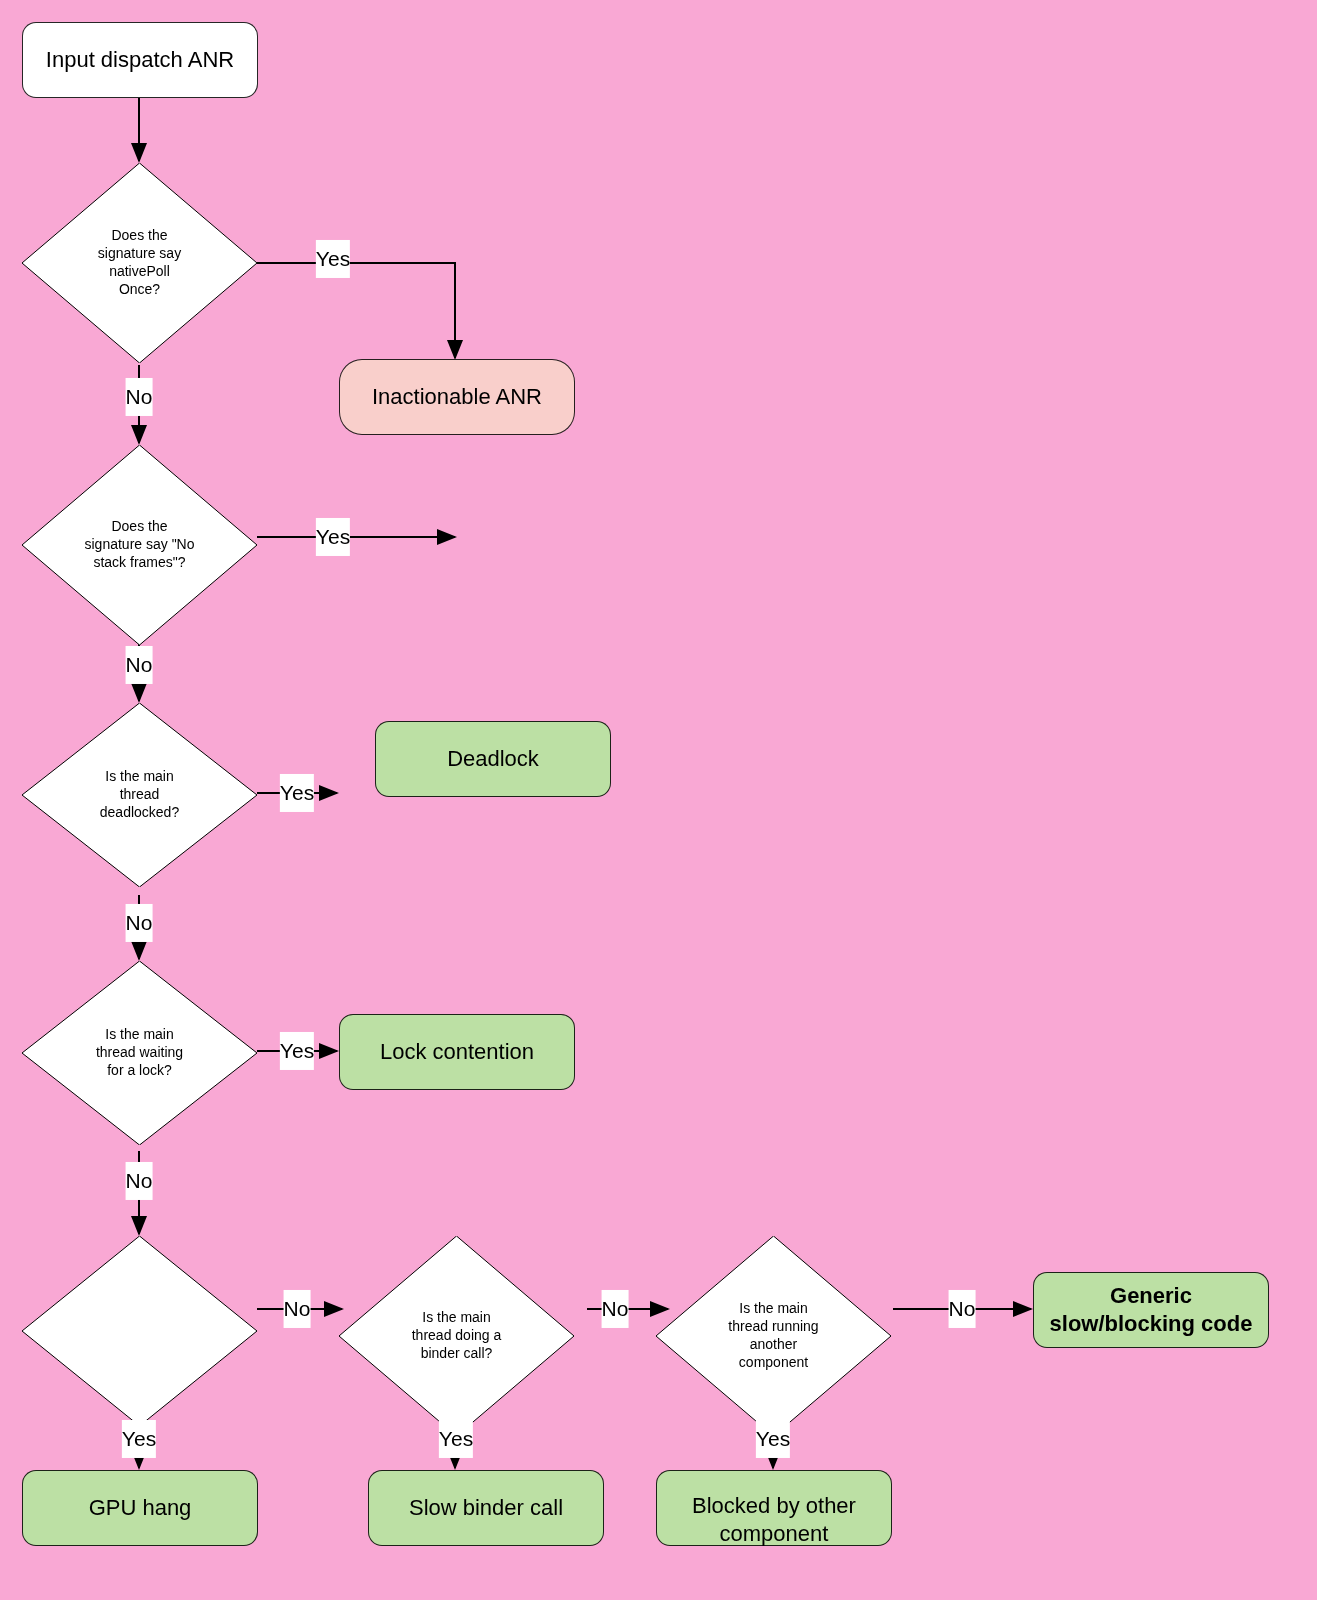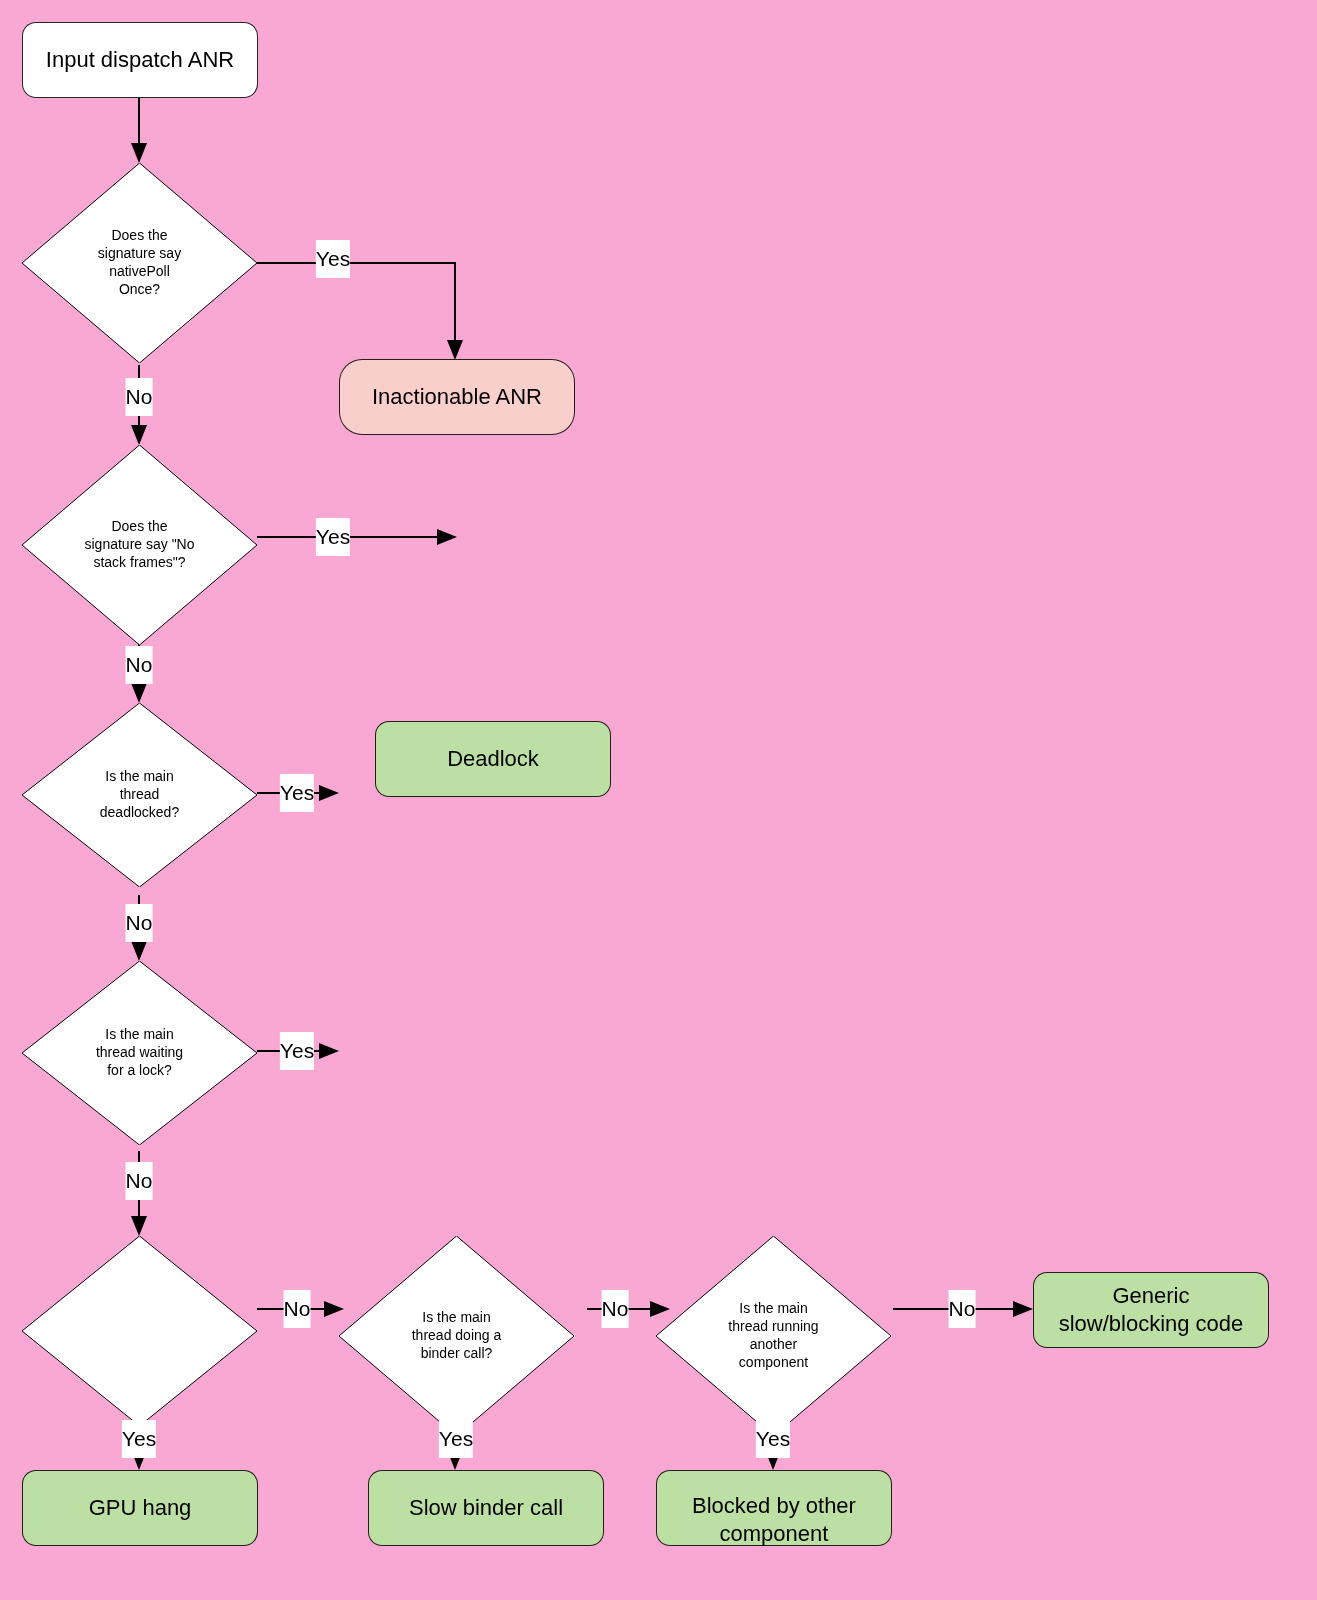--- a/index.html
+++ b/index.html
@@ -162,20 +162,23 @@
     <svg class="diamond-shape" viewBox="0 0 235 184" xmlns="http://www.w3.org/2000/svg" preserveAspectRatio="none">
       <polygon points="117.5,0 235,92 117.5,184 0,92" fill="#FFFFFF" stroke="#000000" stroke-width="1"></polygon>
     </svg>
     <div class="diamond-label wide" style="white-space: pre-line;">Is the main
 thread waiting
 for a lock?</div>
   </div>
   <div class="edge-label" style="left:297px; top:1051px;">Yes</div>
   <div class="edge-label" style="left:139px; top:1181px;">No</div>
 
+  <div class="node box green" style="left:339px; top:1014px; width:236px; height:76px;">
+    <span>Lock contention</span>
+  </div>
 
   <div class="diamond-wrap" style="left:22px; top:1236px; width:235px; height:190px;">
     <svg class="diamond-shape" viewBox="0 0 235 190" xmlns="http://www.w3.org/2000/svg" preserveAspectRatio="none">
       <polygon points="117.5,0 235,95 117.5,190 0,95" fill="#FFFFFF" stroke="#000000" stroke-width="1"></polygon>
     </svg>
   </div>
   <div class="edge-label" style="left:297px; top:1309px;">No</div>
   <div class="edge-label" style="left:139px; top:1439px;">Yes</div>
 
   <div class="diamond-wrap" style="left:339px; top:1236px; width:235px; height:200px;">
@@ -195,21 +198,21 @@
     </svg>
     <div class="diamond-label wide" style="white-space: pre-line;">Is the main
 thread running
 another
 component</div>
   </div>
   <div class="edge-label" style="left:962px; top:1309px;">No</div>
   <div class="edge-label" style="left:773px; top:1439px;">Yes</div>
 
   <div class="node box green" style="left:1033px; top:1272px; width:236px; height:76px;">
-    <span class="multiline" style="white-space:pre-line;">Generic
+    <span class="multiline" style="white-space:pre-line;font-weight:bold;">Generic
 slow/blocking code</span>
   </div>
 
   <div class="node box green" style="left:22px; top:1470px; width:236px; height:76px;">
     <span>GPU hang</span>
   </div>
 
   <div class="node box green" style="left:332px; top:1470px; width:236px; height:76px;margin-left:36px;">
     <span>Slow binder call</span>
   </div>

